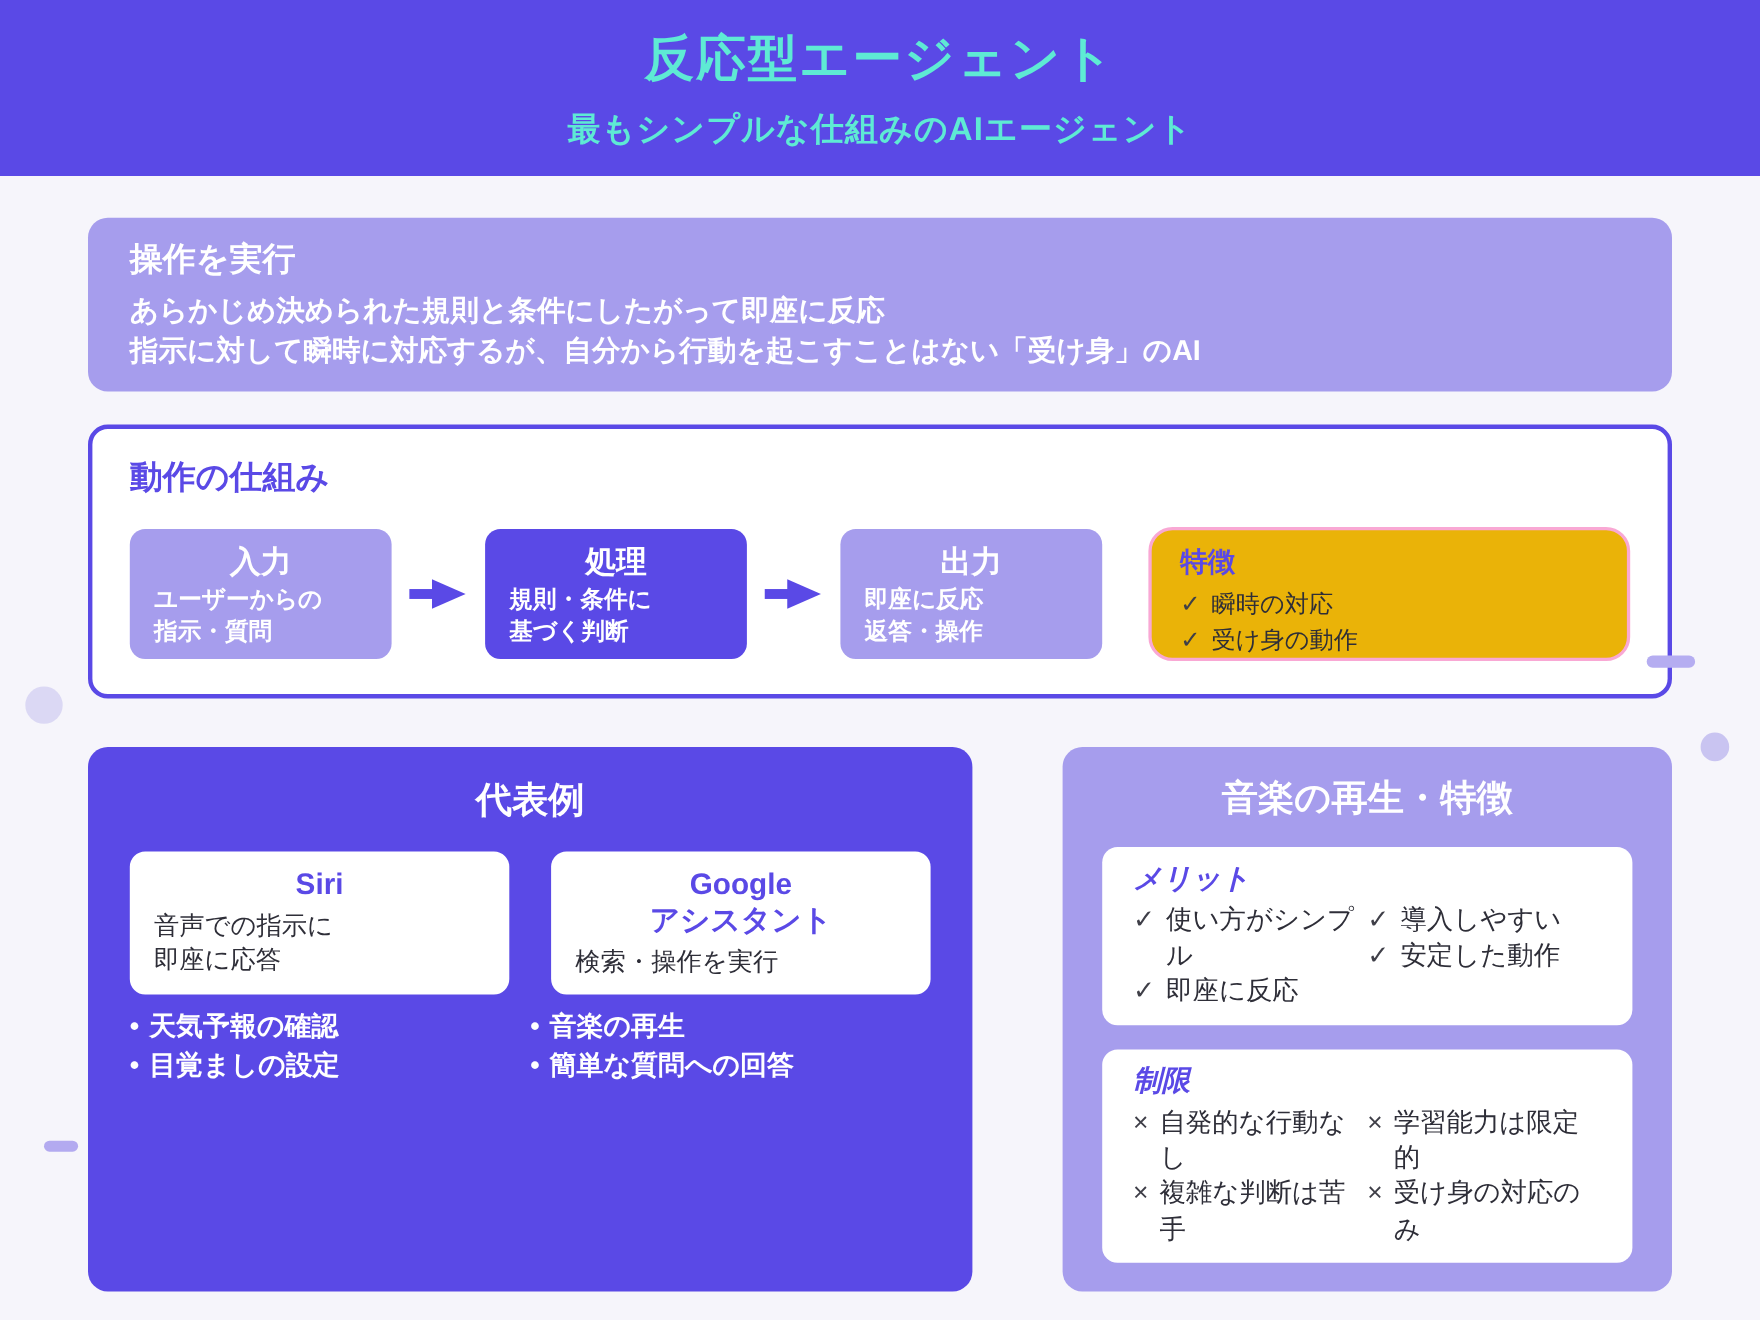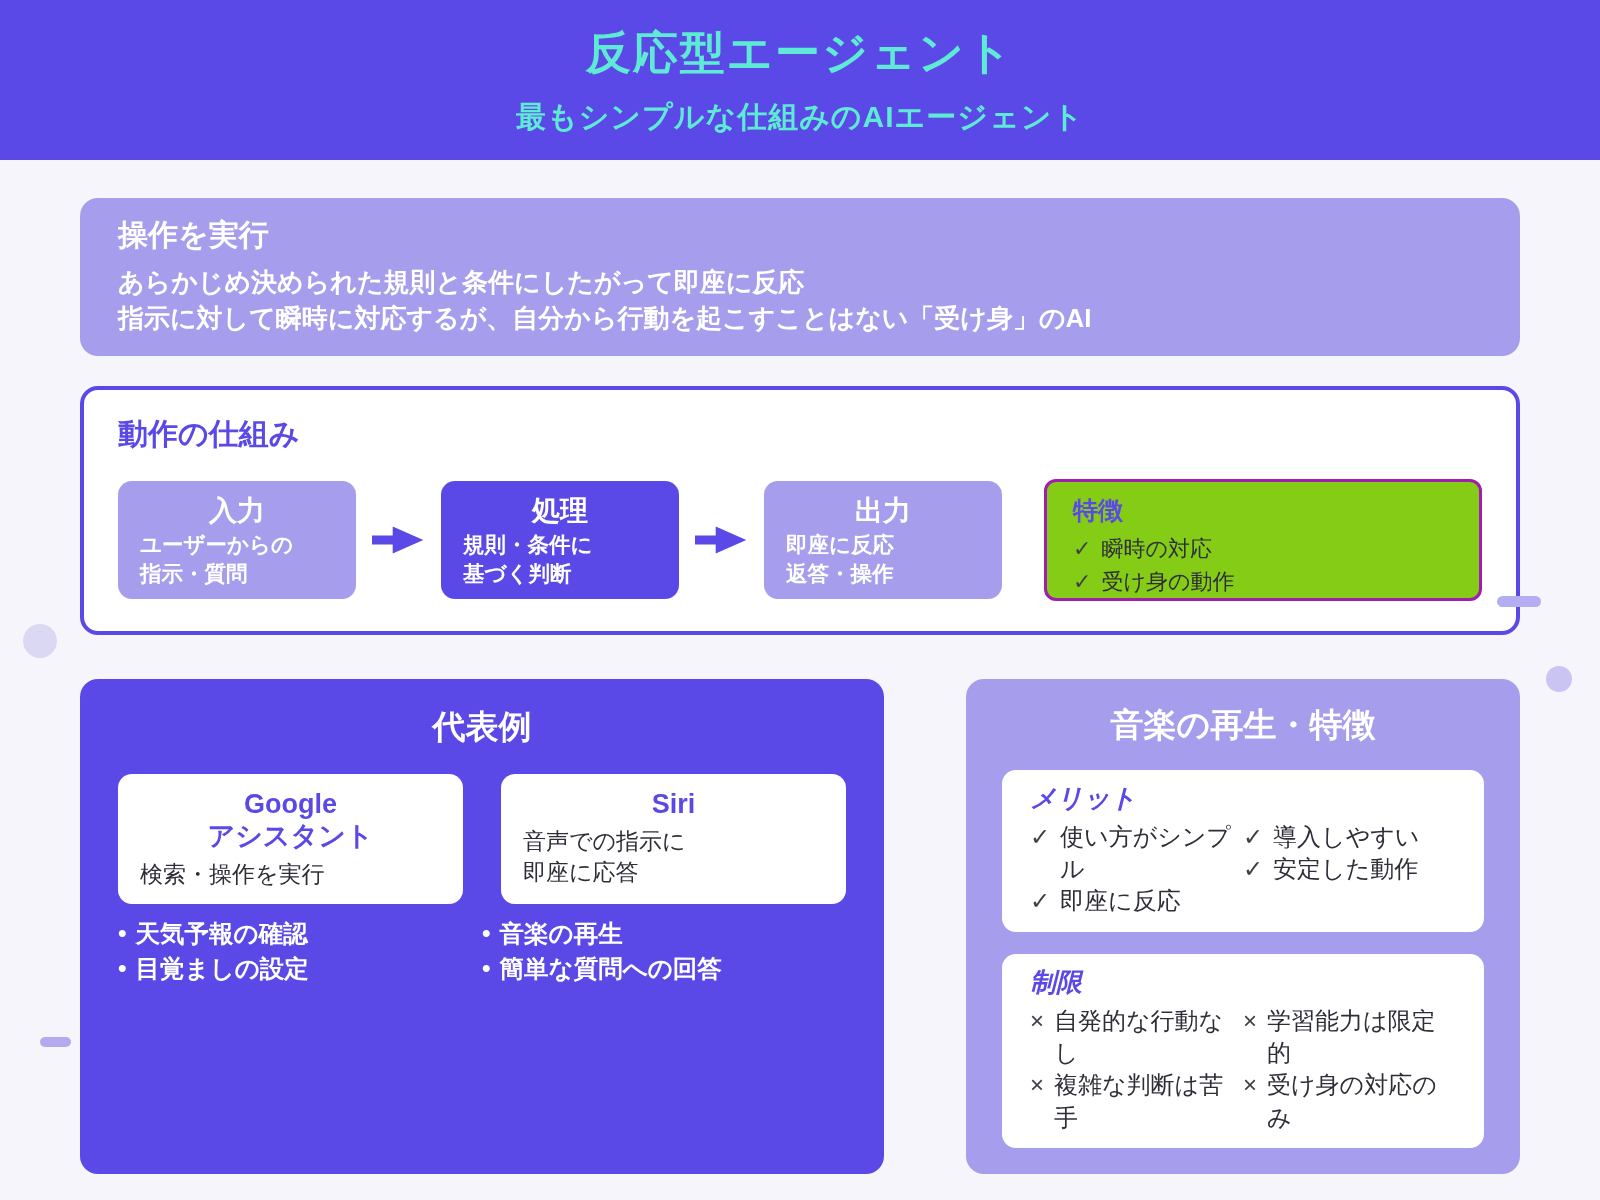--- a/index.html
+++ b/index.html
@@ -23,22 +23,22 @@
   .flow-row{display:flex;align-items:center;margin-top:24px;}
   .flow-box{width:238px;height:118px;border-radius:14px;color:#ffffff;padding-top:12px;
             box-sizing:border-box;flex:none;}
   .flow-box.light{background:#a69ded;}
   .flow-box.dark{background:#5a49e6;}
   .flow-title{text-align:center;font-size:28px;font-weight:700;line-height:1.25;}
   .flow-body{font-size:21.5px;font-weight:700;line-height:1.35;padding-left:22px;
              white-space:pre-line;margin-top:3px;}
   .flow-arrow{width:85px;flex:none;display:flex;justify-content:center;align-items:center;}
   .flow-arrow svg{width:54px;height:34px;fill:#5a49e6;}
-  .traits{margin-left:42px;flex:1;border:3px solid #a21caf;border-radius:12px;height:122px;
-          box-sizing:border-box;padding:12px 26px;background:#84cc16;}
+  .traits{margin-left:42px;flex:1;border:3px solid #f9a8d4;border-radius:22px;height:122px;
+          box-sizing:border-box;padding:12px 26px;background:#eab308;}
   .traits-title{color:#5a49e6;font-size:25px;font-weight:700;margin-bottom:5px;}
   .trait-item{font-size:22px;color:#2e2e38;line-height:1.5;display:flex;}
   .mark{margin-right:10px;color:#3f3f48;}
   
   .two-col{display:flex;gap:82px;margin-top:44px;}
   .examples{width:804px;box-sizing:border-box;background:#5a49e6;border-radius:18px;
             padding:26px 38px 30px;color:#ffffff;}
   .box-title{text-align:center;font-size:33px;font-weight:700;margin:0;}
   .example-cards{display:flex;gap:38px;margin-top:24px;align-items:stretch;}
   .ex-card{flex:1;background:#ffffff;border-radius:14px;padding:14px 22px;min-height:112px;
@@ -137,28 +137,28 @@
 
       </div>
     </section>
 
     <div class="two-col">
 
       <section class="examples">
         <h2 class="box-title">代表例</h2>
         <div class="example-cards">
           <div class="ex-card">
+            <div class="ex-name">Siri</div>
+            <div class="ex-desc">音声での指示に
+即座に応答</div>
+          </div>
+          <div class="ex-card">
             <div class="ex-name">Google
 アシスタント</div>
             <div class="ex-desc">検索・操作を実行</div>
-          </div>
-          <div class="ex-card">
-            <div class="ex-name">Siri</div>
-            <div class="ex-desc">音声での指示に
-即座に応答</div>
           </div>
         </div>
         <div class="usage-grid">
           <div class="usage-col">
             <div class="usage-item">
               <span class="mark">•</span>
               <span>天気予報の確認</span>
             </div>
             <div class="usage-item">
               <span class="mark">•</span>

